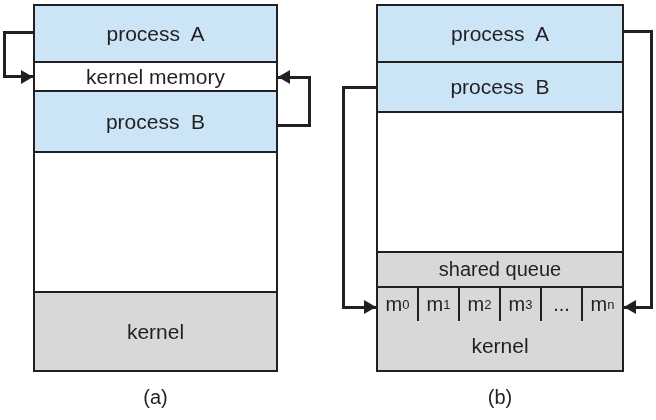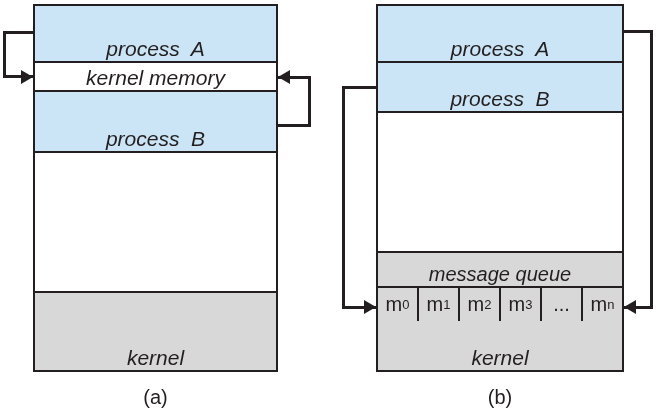--- a/index.html
+++ b/index.html
@@ -19,26 +19,25 @@
     background: #ffffff;
     border: 2px solid var(--line, #231f20);
     box-sizing: border-box;
     display: flex;
     flex-direction: column;
   }
   #box-a { left: 33px;  width: 245px; }
   #box-b { left: 376px; width: 248px; }
   .sec {
     display: flex;
-    align-items: flex-end;
+    align-items: center;
     justify-content: center;
     font-size: 21px;
     box-sizing: border-box;
     flex: 0 0 auto;
-    font-style: italic;
   }
   .blue { background: var(--process-fill, #cbe5f6); }
   .gray { background: var(--kernel-fill, #d8d8d8); }
   .bb { border-bottom: 2px solid var(--line, #231f20); }
   .bt { border-top: 2px solid var(--line, #231f20); }
   .spacer { flex: 1 1 auto; background: #ffffff; }
 
   
   #a-process-a { height: 57px; }
   #a-shared    { height: 29px; }
@@ -139,21 +138,21 @@
 
   <div class="dbox" id="box-b">
     <div class="sec blue bb" id="b-process-a">
       <span>process&nbsp; A</span>
     </div>
     <div class="sec blue bb" id="b-process-b">
       <span>process&nbsp; B</span>
     </div>
     <div class="spacer"></div>
     <div class="sec gray bt bb" id="b-mqueue">
-      <span>message queue</span>
+      <span>shared queue</span>
     </div>
     <div id="b-cells">
       <div class="mcell">
         <span>m</span>
           <sub>0</sub>
       </div>
       <div class="mcell">
         <span>m</span>
           <sub>1</sub>
       </div>

